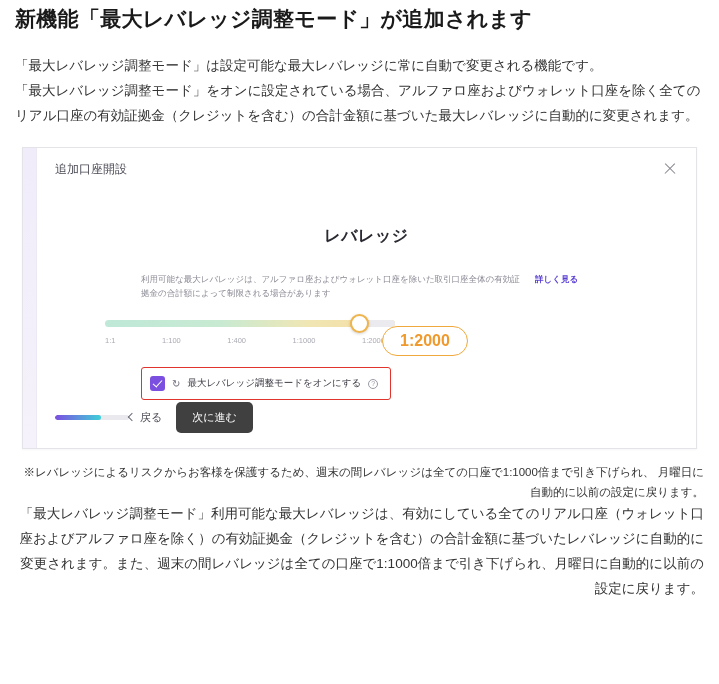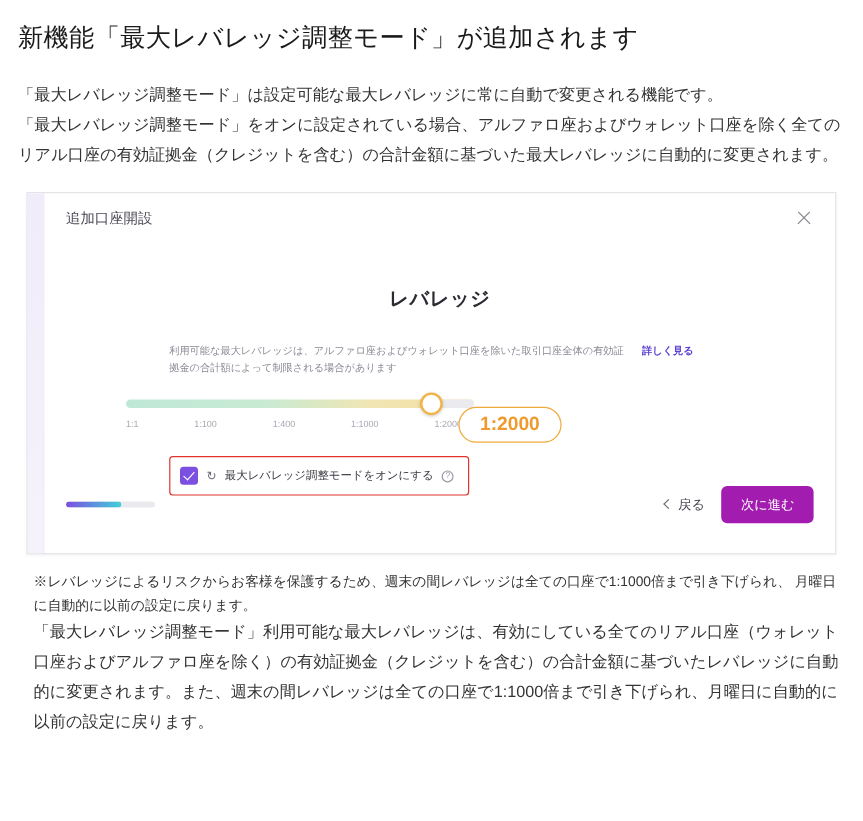--- a/index.html
+++ b/index.html
@@ -15,24 +15,24 @@
     overflow: hidden;
   }
   .page {
     width: 719px;
     height: 684px;
     padding: 0 12px;
     position: relative;
   }
   .page-title {
     font-size: 21px;
-    font-weight: normal;
+    font-weight: bold;
     color: #1a1a1a;
     letter-spacing: 0.3px;
-    margin: 18px 0 0 3px;
+    margin: 5px 0 0 3px;
     line-height: 1.3;
   }
   .intro {
     margin: 22px 0 4px 3px;
     font-size: 13.5px;
     line-height: 1.85;
     color: #333333;
   }
   .intro p { margin: 0; }
 
@@ -212,25 +212,24 @@
     font-size: 7px;
     line-height: 8.5px;
     text-align: center;
     color: #9a9aa6;
     display: inline-block;
     cursor: pointer;
   }
 
   .shot-footer {
     position: absolute;
-    left: 14px; right: 0; bottom: 16px;
+    left: 14px; right: 0; bottom: 6px;
     height: 50px;
     display: flex;
     align-items: center;
-    justify-content: space-between;
     padding: 0 18px 0 18px;
   }
   .progress {
     width: 74px; height: 5px;
     border-radius: 3px;
     background: #e9e9ee;
     position: relative;
     overflow: hidden;
   }
   .progress > i {
@@ -254,35 +253,36 @@
     cursor: pointer;
   }
   .chev-left {
     width: 6px; height: 6px;
     border-left: 1.3px solid #6a6a76;
     border-bottom: 1.3px solid #6a6a76;
     transform: rotate(45deg);
     display: inline-block;
   }
   .next-btn {
-    background: #a21caf;
+    background: #404040;
     color: #fff;
     font-size: 11px;
     border: none;
     border-radius: 5px;
     padding: 8px 16px;
     cursor: pointer;
     font-family: "Liberation Sans", sans-serif;
   }
 
   .outro {
-    margin: 14px 3px 0 16px;
+    margin: 14px 3px 0 3px;
     font-size: 13.5px;
     line-height: 1.85;
     color: #333333;
+    text-align: right;
   }
   .outro p { margin: 0; }
   .outro .small {
     font-size: 11.5px;
     line-height: 1.7;
   }
 </style>
 </head>
 <body>
 

